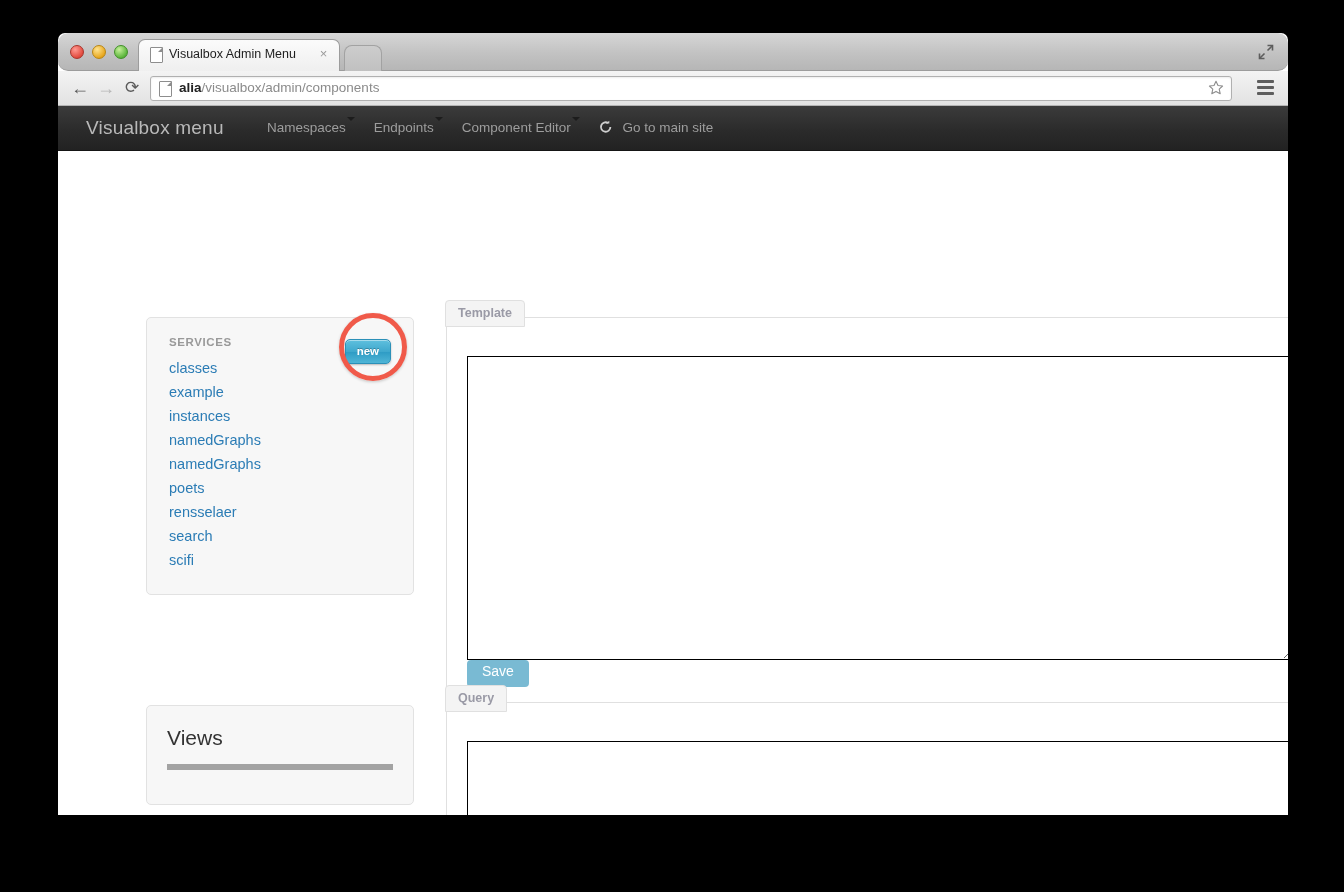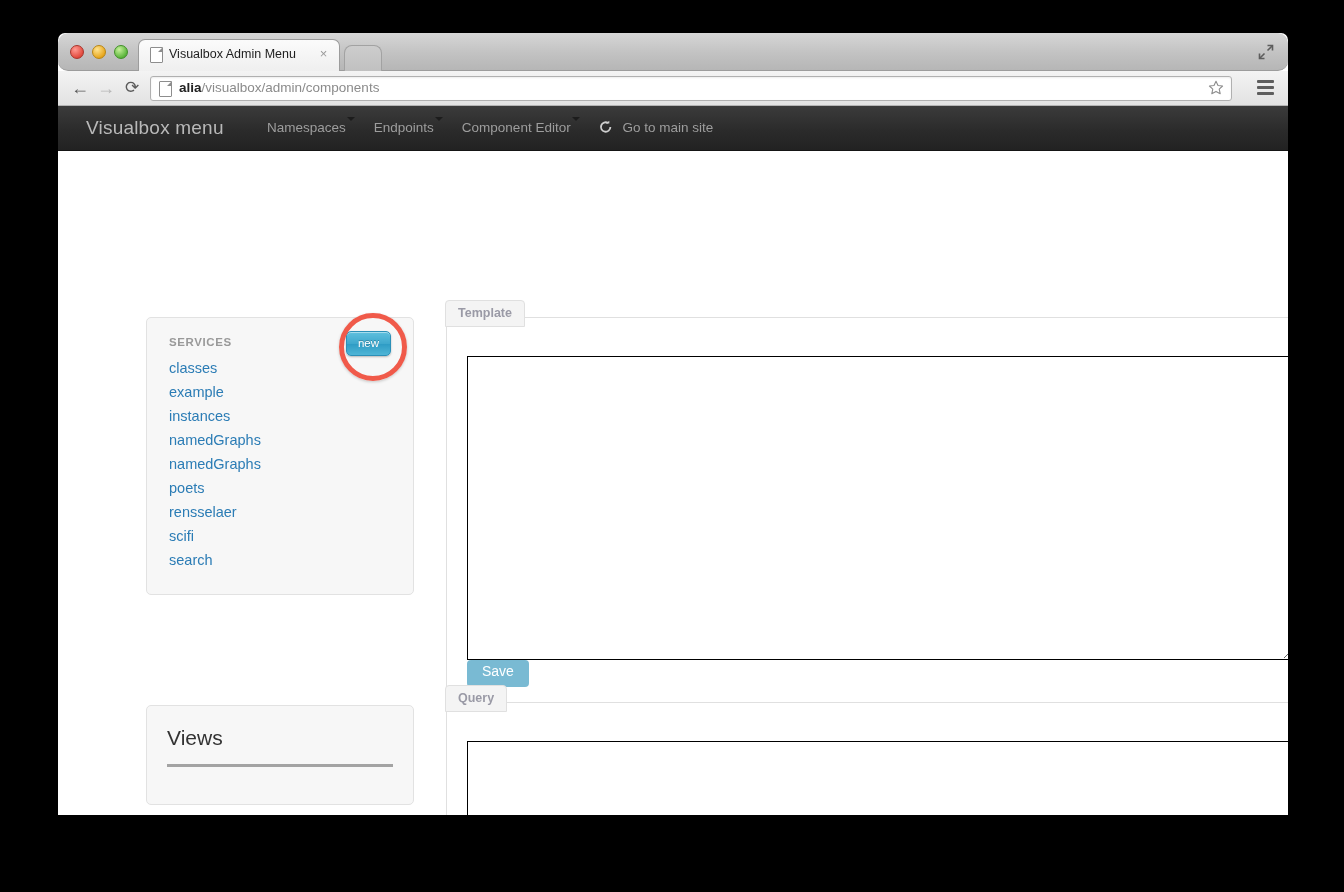--- a/index.html
+++ b/index.html
@@ -154,40 +154,40 @@
   #services-panel{padding:18px 22px 22px 22px;}
   #services-title{
     font-size:11.5px;font-weight:bold;color:#999;letter-spacing:.6px;
     margin:0 0 8px 0;
   }
   .svc-link{
     display:block;font-size:14.5px;color:#2b7cb5;text-decoration:none;
     line-height:24px;cursor:pointer;
   }
   #new-btn{
-    position:absolute;right:22px;top:13px;
+    position:absolute;right:22px;top:21px;
     background:linear-gradient(to bottom,#5fc0de 0%,#3fa8cd 50%,#2d9bc4 51%,#4fb5d6 100%);
     border:1px solid #2b90b8;border-radius:5px;
-    color:#fff;font-size:11.5px;font-weight:normal;
+    color:#fff;font-size:11.5px;font-weight:bold;
     padding:5px 11px 6px 11px;cursor:pointer;
     text-shadow:0 -1px 0 rgba(0,0,0,.25);
     box-shadow:inset 0 1px 0 rgba(255,255,255,.45),0 1px 2px rgba(0,0,0,.25);
   }
   #new-ring{
     position:absolute;right:6px;top:-5px;width:58px;height:58px;
     border:5px solid #f05a4a;border-radius:50%;
     box-shadow:0 1px 3px rgba(0,0,0,.2);
     pointer-events:none;
   }
   .stack-panel{
     margin-top:0;padding:20px 20px 30px 20px;
   }
   .stack-title{
     font-size:21px;color:#333;font-weight:normal;margin:0 0 12px 0;
-    padding-bottom:14px;border-bottom:3px solid #a3a3a3;
+    padding-bottom:14px;border-bottom:6px solid #a3a3a3;
   }
   #views-panel{position:absolute;left:88px;top:554px;width:268px;height:100px;box-sizing:border-box;}
 
   
   #main{position:absolute;left:388px;top:166px;width:868px;}
   .content-panel{
     background:#fff;border:1px solid #e0e0e0;border-radius:5px;
     position:relative;
   }
   #template-panel{height:389px;box-sizing:border-box;}
@@ -296,22 +296,22 @@
         <div id="sidebar">
           <div class="panel" id="services-panel">
             <div id="services-title">SERVICES</div>
             <a class="svc-link">classes</a>
             <a class="svc-link">example</a>
             <a class="svc-link">instances</a>
             <a class="svc-link">namedGraphs</a>
             <a class="svc-link">namedGraphs</a>
             <a class="svc-link">poets</a>
             <a class="svc-link">rensselaer</a>
+            <a class="svc-link">search</a>
             <a class="svc-link">scifi</a>
-            <a class="svc-link">search</a>
 
             <button id="new-btn">new</button>
             <div id="new-ring"></div>
           </div>
         </div>
 
         <div class="panel stack-panel" id="views-panel">
           <h2 class="stack-title">Views</h2>
         </div>
 

